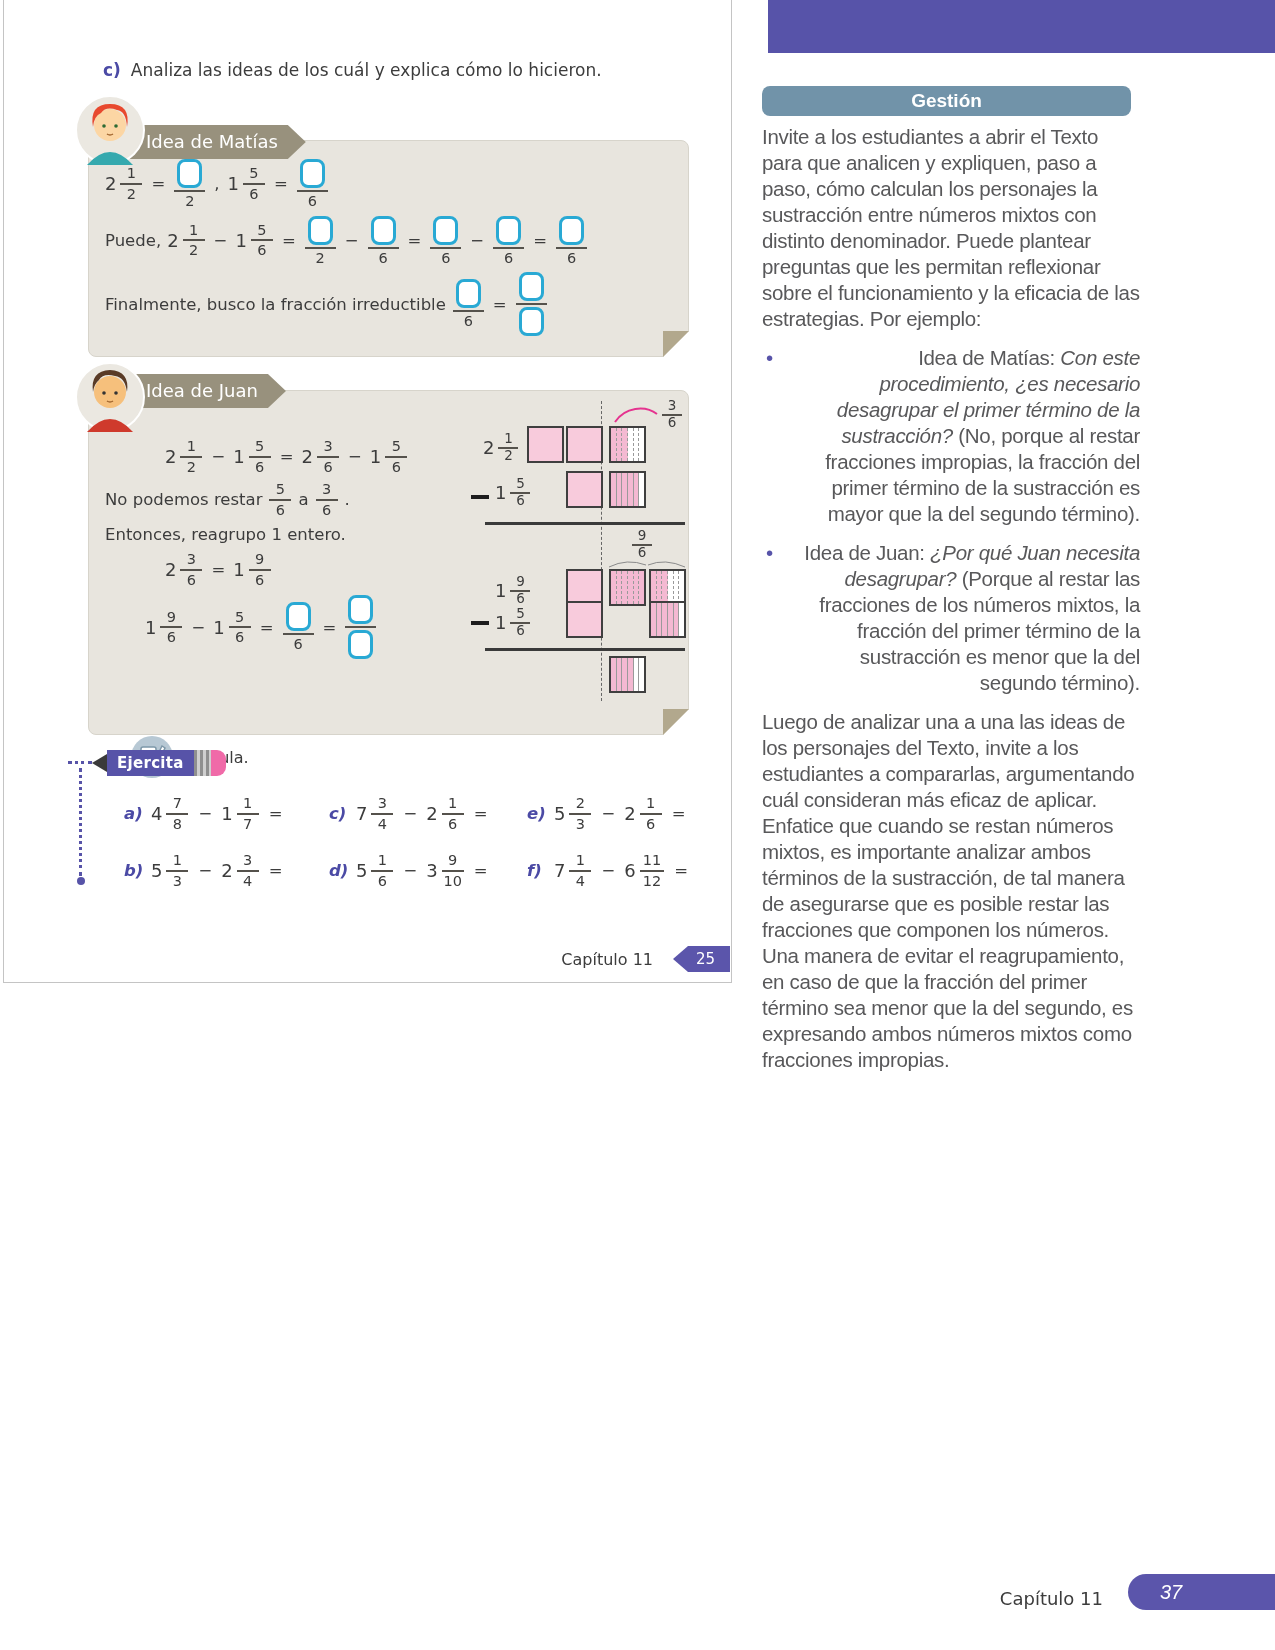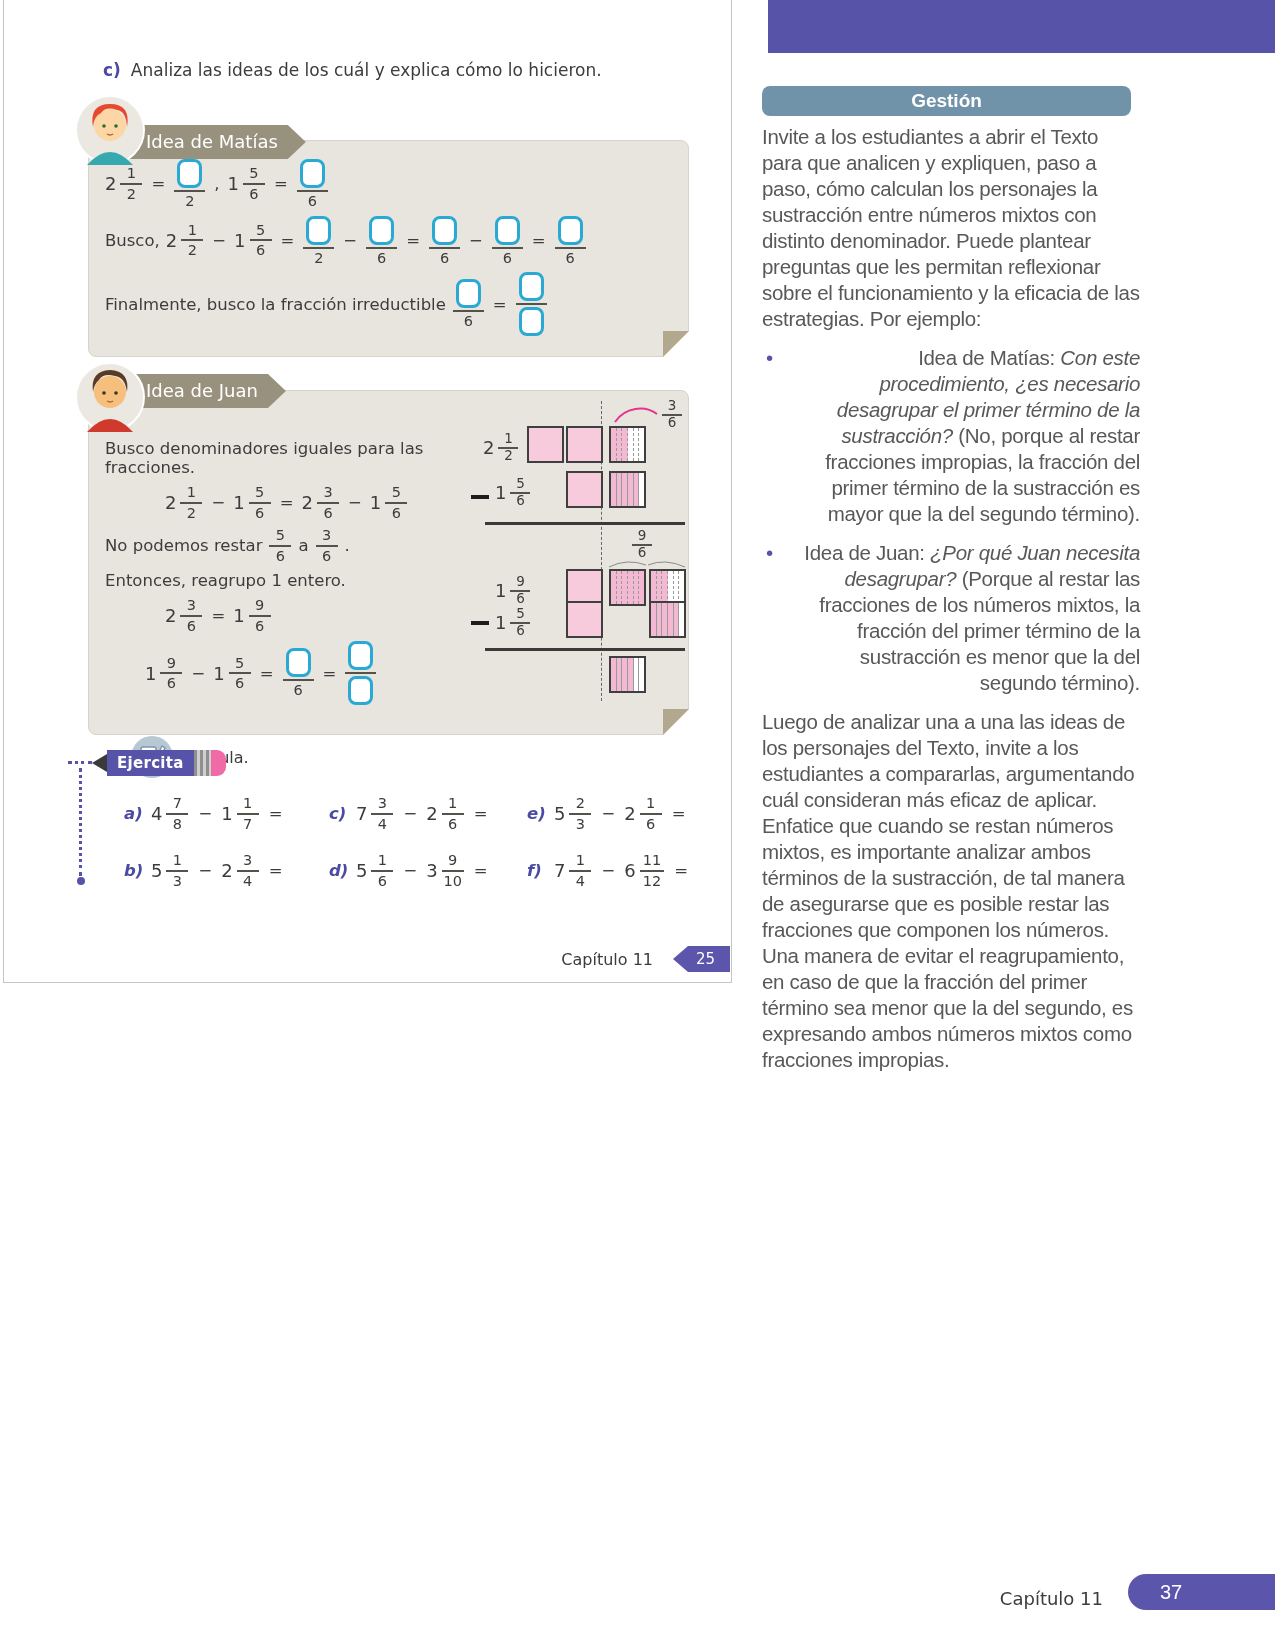--- a/index.html
+++ b/index.html
@@ -88,21 +88,21 @@
   .rc p{margin:0 0 13px 0;}
   .bullet{display:flex;margin:0 0 13px 0;}
   .bullet .dot{color:#5753a9;width:24px;padding-left:4px;box-sizing:border-box;flex:none;}
   .bullet .btext{flex:1;text-align:right;}
   .em{font-style:italic;}
   .p3{margin-top:27px !important;}
 
   .rfooter-text{position:absolute;right:172px;top:1588px;font-size:18px;color:#3c3c3c;}
   .rfooter-badge{position:absolute;right:0;top:1574px;width:147px;height:36px;background:#5b55ab;
                  border-radius:20px 0 0 20px;color:#fff;font-size:20px;display:flex;align-items:center;
-                 padding-left:32px;box-sizing:border-box;font-family:"Liberation Sans",sans-serif;}
+                 padding-left:32px;box-sizing:border-box;font-family:"Liberation Sans",sans-serif;font-style:italic;}
 </style>
 </head>
 <body>
 
 <div class="left-page">
 
   <div class="instruction">
     <span class="c-letter">c)</span>
     <span>Analiza las ideas de los cuál y explica cómo lo hicieron.</span>
   </div>
@@ -159,21 +159,21 @@
         <span class="eq-frac">
           <span class="fr-top">
             <span class="abox"></span>
           </span>
           <span class="fr-bot">
             <span class="">6</span>
           </span>
         </span>
       </div>
     <div class="eq-line">
-        <span class="eq-text">Busco,</span>
+        <span class="eq-text">Puede,</span>
         <span class="eq-mixed">
           <span class="eq-whole">2</span>
           <span class="eq-frac">
             <span class="fr-top">
               <span class="">1</span>
             </span>
             <span class="fr-bot">
               <span class="">2</span>
             </span>
           </span>
@@ -270,23 +270,20 @@
       <path d="M18 30 Q15 9 35 8 Q55 9 52 30 Q50 15 40 14 Q28 11 24 18 Q19 22 18 30 Z" fill="#5a3b26"></path>
       <circle cx="29" cy="31" r="1.8" fill="#333"></circle>
         <circle cx="41" cy="31" r="1.8" fill="#333"></circle>
       <path d="M32 39 Q35 41 38 39" stroke="#a0642d" stroke-width="1.5" fill="none"></path>
     </svg>
   </div>
   <div class="banner banner2">
     <span>Idea de Juan</span>
   </div>
   <div class="card card2">
-    <div class="eq-line jtext">
-        <span class="eq-text">Busco denominadores iguales para las fracciones.</span>
-      </div>
     <div class="eq-line indent1">
         <span class="eq-mixed">
           <span class="eq-whole">2</span>
           <span class="eq-frac">
             <span class="fr-top">
               <span class="">1</span>
             </span>
             <span class="fr-bot">
               <span class="">2</span>
             </span>

